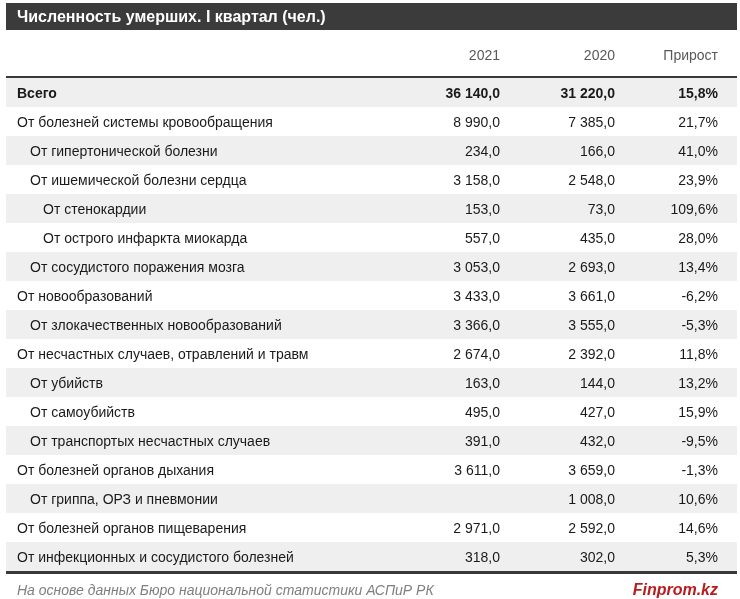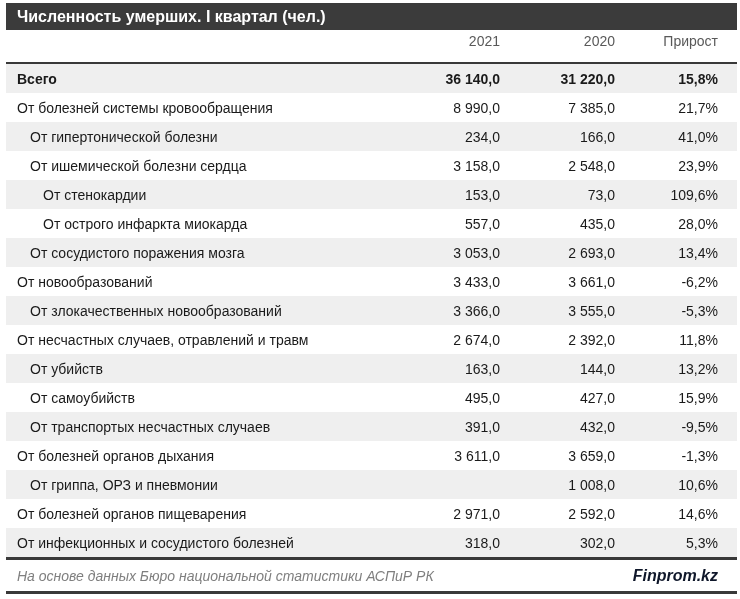--- a/index.html
+++ b/index.html
@@ -9,21 +9,21 @@
     font-family:"Liberation Sans", sans-serif;
   }
   .sheet {
     box-sizing:border-box; width:740px; height:599px;
     padding:3px 3px 0 6px;
   }
   .title-bar {
     background:#3b3b3b; color:#ffffff;
     font-weight:700; font-size:16px;
     height:27px; line-height:27px;
-    padding-left:11px; margin-bottom:3px;
+    padding-left:11px; margin-bottom:17px;
   }
   .col-header {
     display:flex; align-items:flex-start;
     height:29px; padding-right:19px;
     color:#595959; font-size:14px;
     border-bottom:2px solid #393939;
   }
   .lbl { flex:1; padding-left:11px; white-space:nowrap; overflow:hidden; }
   .num { width:150px; text-align:right; white-space:nowrap; }
   .num.c2 { width:115px; }
@@ -39,21 +39,21 @@
   .row .lbl.ind1 { padding-left:24px; }
   .row .lbl.ind2 { padding-left:37px; }
   .footer {
     border-top:3px solid #393939;
     border-bottom:3px solid #393939;
     height:31px; margin-top:0;
     display:flex; justify-content:space-between; align-items:center;
     padding:0 19px 0 11px;
   }
   .src { color:#7f7f7f; font-style:italic; font-size:14px; white-space:nowrap; }
-  .brand { color:#0f172a; font-style:italic; font-weight:700; font-size:16px; white-space:nowrap; }
+  .brand { color:#b91c1c; font-style:italic; font-weight:700; font-size:16px; white-space:nowrap; }
 </style>
 </head>
 <body>
 
 <div class="sheet">
   <div class="title-bar">
     <span>Численность умерших. I квартал (чел.)</span>
   </div>
 
   <div class="col-header">

